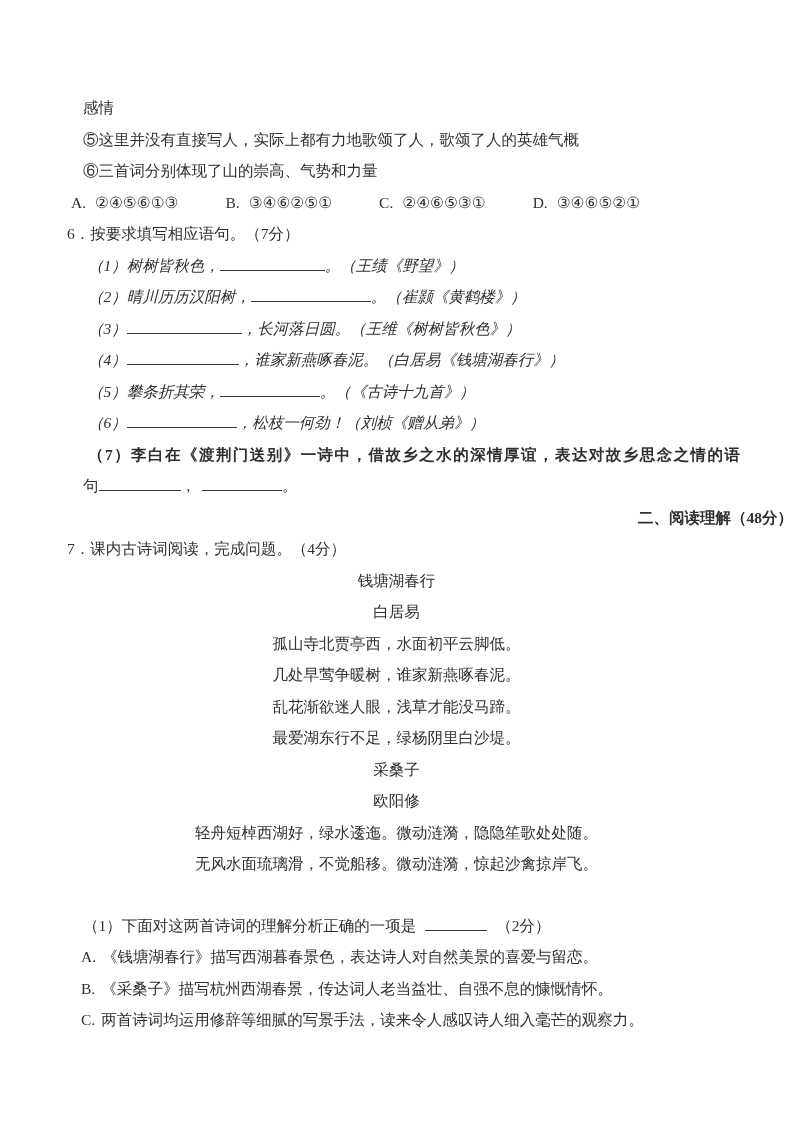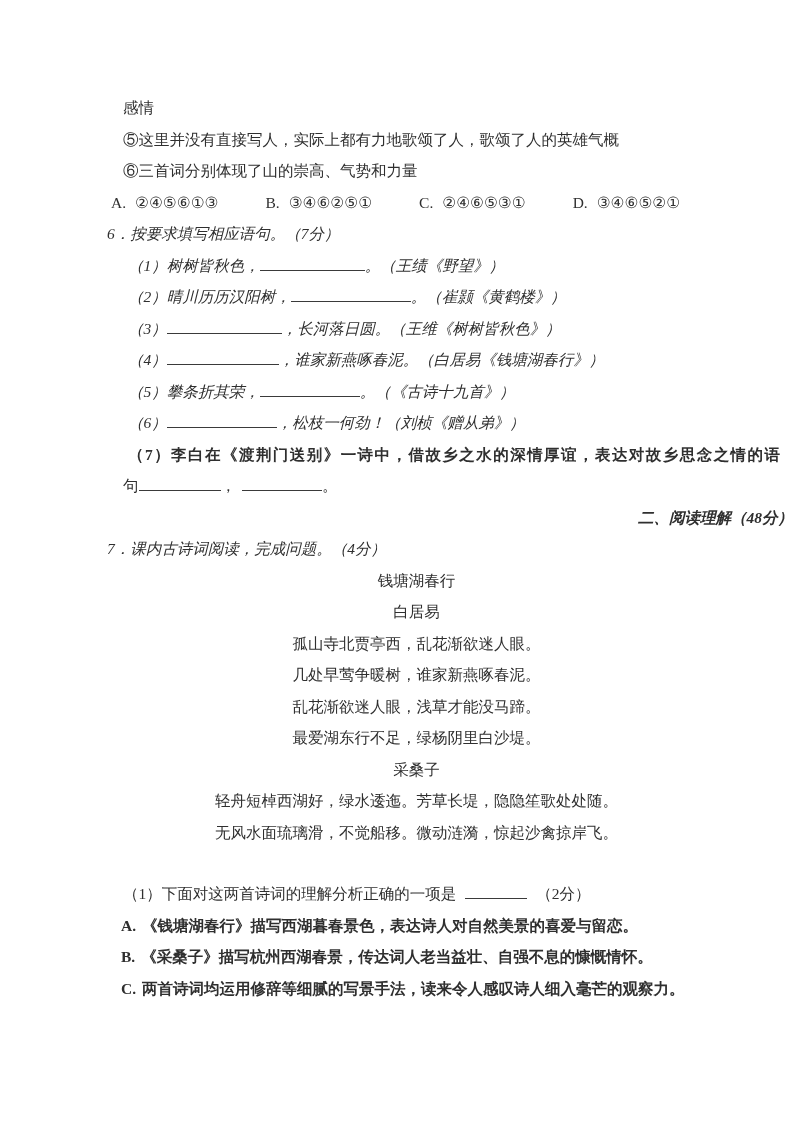--- a/index.html
+++ b/index.html
@@ -7,32 +7,31 @@
   .page {
     position: relative;
     width: 793px;
     height: 1122px;
     margin: 0 auto;
     background: #ffffff;
     color: #2f2f2f;
     font-family: "Liberation Serif", "DejaVu Serif", serif;
     padding-top: 92px;
     overflow: hidden;
-    padding-left: 40px;
   }
   .line {
     font-size: 15.5px;
     line-height: 31.5px;
     white-space: nowrap;
   }
-  .ml-q    { padding-left: 67px; font-style: italic; }   
+  .ml-q    { padding-left: 67px; }   
   .ml-body { padding-left: 83px; }   
   .ml-sub  { padding-left: 88px; font-style: italic; }   
   .ml-opt  { padding-left: 71px; }   
-  .ml-opt2 { padding-left: 81px; font-weight: bold; }   
+  .ml-opt2 { padding-left: 81px; }   
   .center  { text-align: center; }
   .bold    { font-weight: bold; text-align: right; }
   .optrow  { display: flex; gap: 47px; }
   .optlabel { margin-right: 9px; }
   .opt2label { margin-right: 6px; }
   .blank {
     display: inline-block;
     border-bottom: 1px solid #3a3a3a;
     height: 17px;
     vertical-align: baseline;
@@ -77,27 +76,28 @@
 
   <div class="line justify">（7）李白在《渡荆门送别》一诗中，借故乡之水的深情厚谊，表达对故乡思念之情的语</div>
   <div class="line ml-body"><span>句</span><span class="blank" style="width:82px"></span><span>，</span><span class="blank" style="width:80px; margin-left:6px"></span><span>。</span></div>
 
   <div class="line ml-q bold">二、阅读理解（48分）</div>
 
   <div class="line ml-q">7．课内古诗词阅读，完成问题。（4分）</div>
 
   <div class="line center">钱塘湖春行</div>
   <div class="line center">白居易</div>
-  <div class="line center">孤山寺北贾亭西，乱花渐欲迷人眼。</div>
+  <div class="line center">孤山寺北贾亭西，水面初平云脚低。</div>
   <div class="line center">几处早莺争暖树，谁家新燕啄春泥。</div>
   <div class="line center">乱花渐欲迷人眼，浅草才能没马蹄。</div>
   <div class="line center">最爱湖东行不足，绿杨阴里白沙堤。</div>
 
   <div class="line center">采桑子</div>
-  <div class="line center">轻舟短棹西湖好，绿水逶迤。芳草长堤，隐隐笙歌处处随。</div>
+  <div class="line center">欧阳修</div>
+  <div class="line center">轻舟短棹西湖好，绿水逶迤。微动涟漪，隐隐笙歌处处随。</div>
   <div class="line center">无风水面琉璃滑，不觉船移。微动涟漪，惊起沙禽掠岸飞。</div>
 
   <div class="gap30"></div>
 
   <div class="line ml-body"><span>（1）下面对这两首诗词的理解分析正确的一项是</span><span class="blank" style="width:62px; margin:0 9px"></span><span>（2分）</span></div>
 
   <div class="line ml-opt2"><span class="opt2label">A.</span><span>《钱塘湖春行》描写西湖暮春景色，表达诗人对自然美景的喜爱与留恋。</span></div>
   <div class="line ml-opt2"><span class="opt2label">B.</span><span>《采桑子》描写杭州西湖春景，传达词人老当益壮、自强不息的慷慨情怀。</span></div>
   <div class="line ml-opt2"><span class="opt2label">C.</span><span>两首诗词均运用修辞等细腻的写景手法，读来令人感叹诗人细入毫芒的观察力。</span></div>
 

